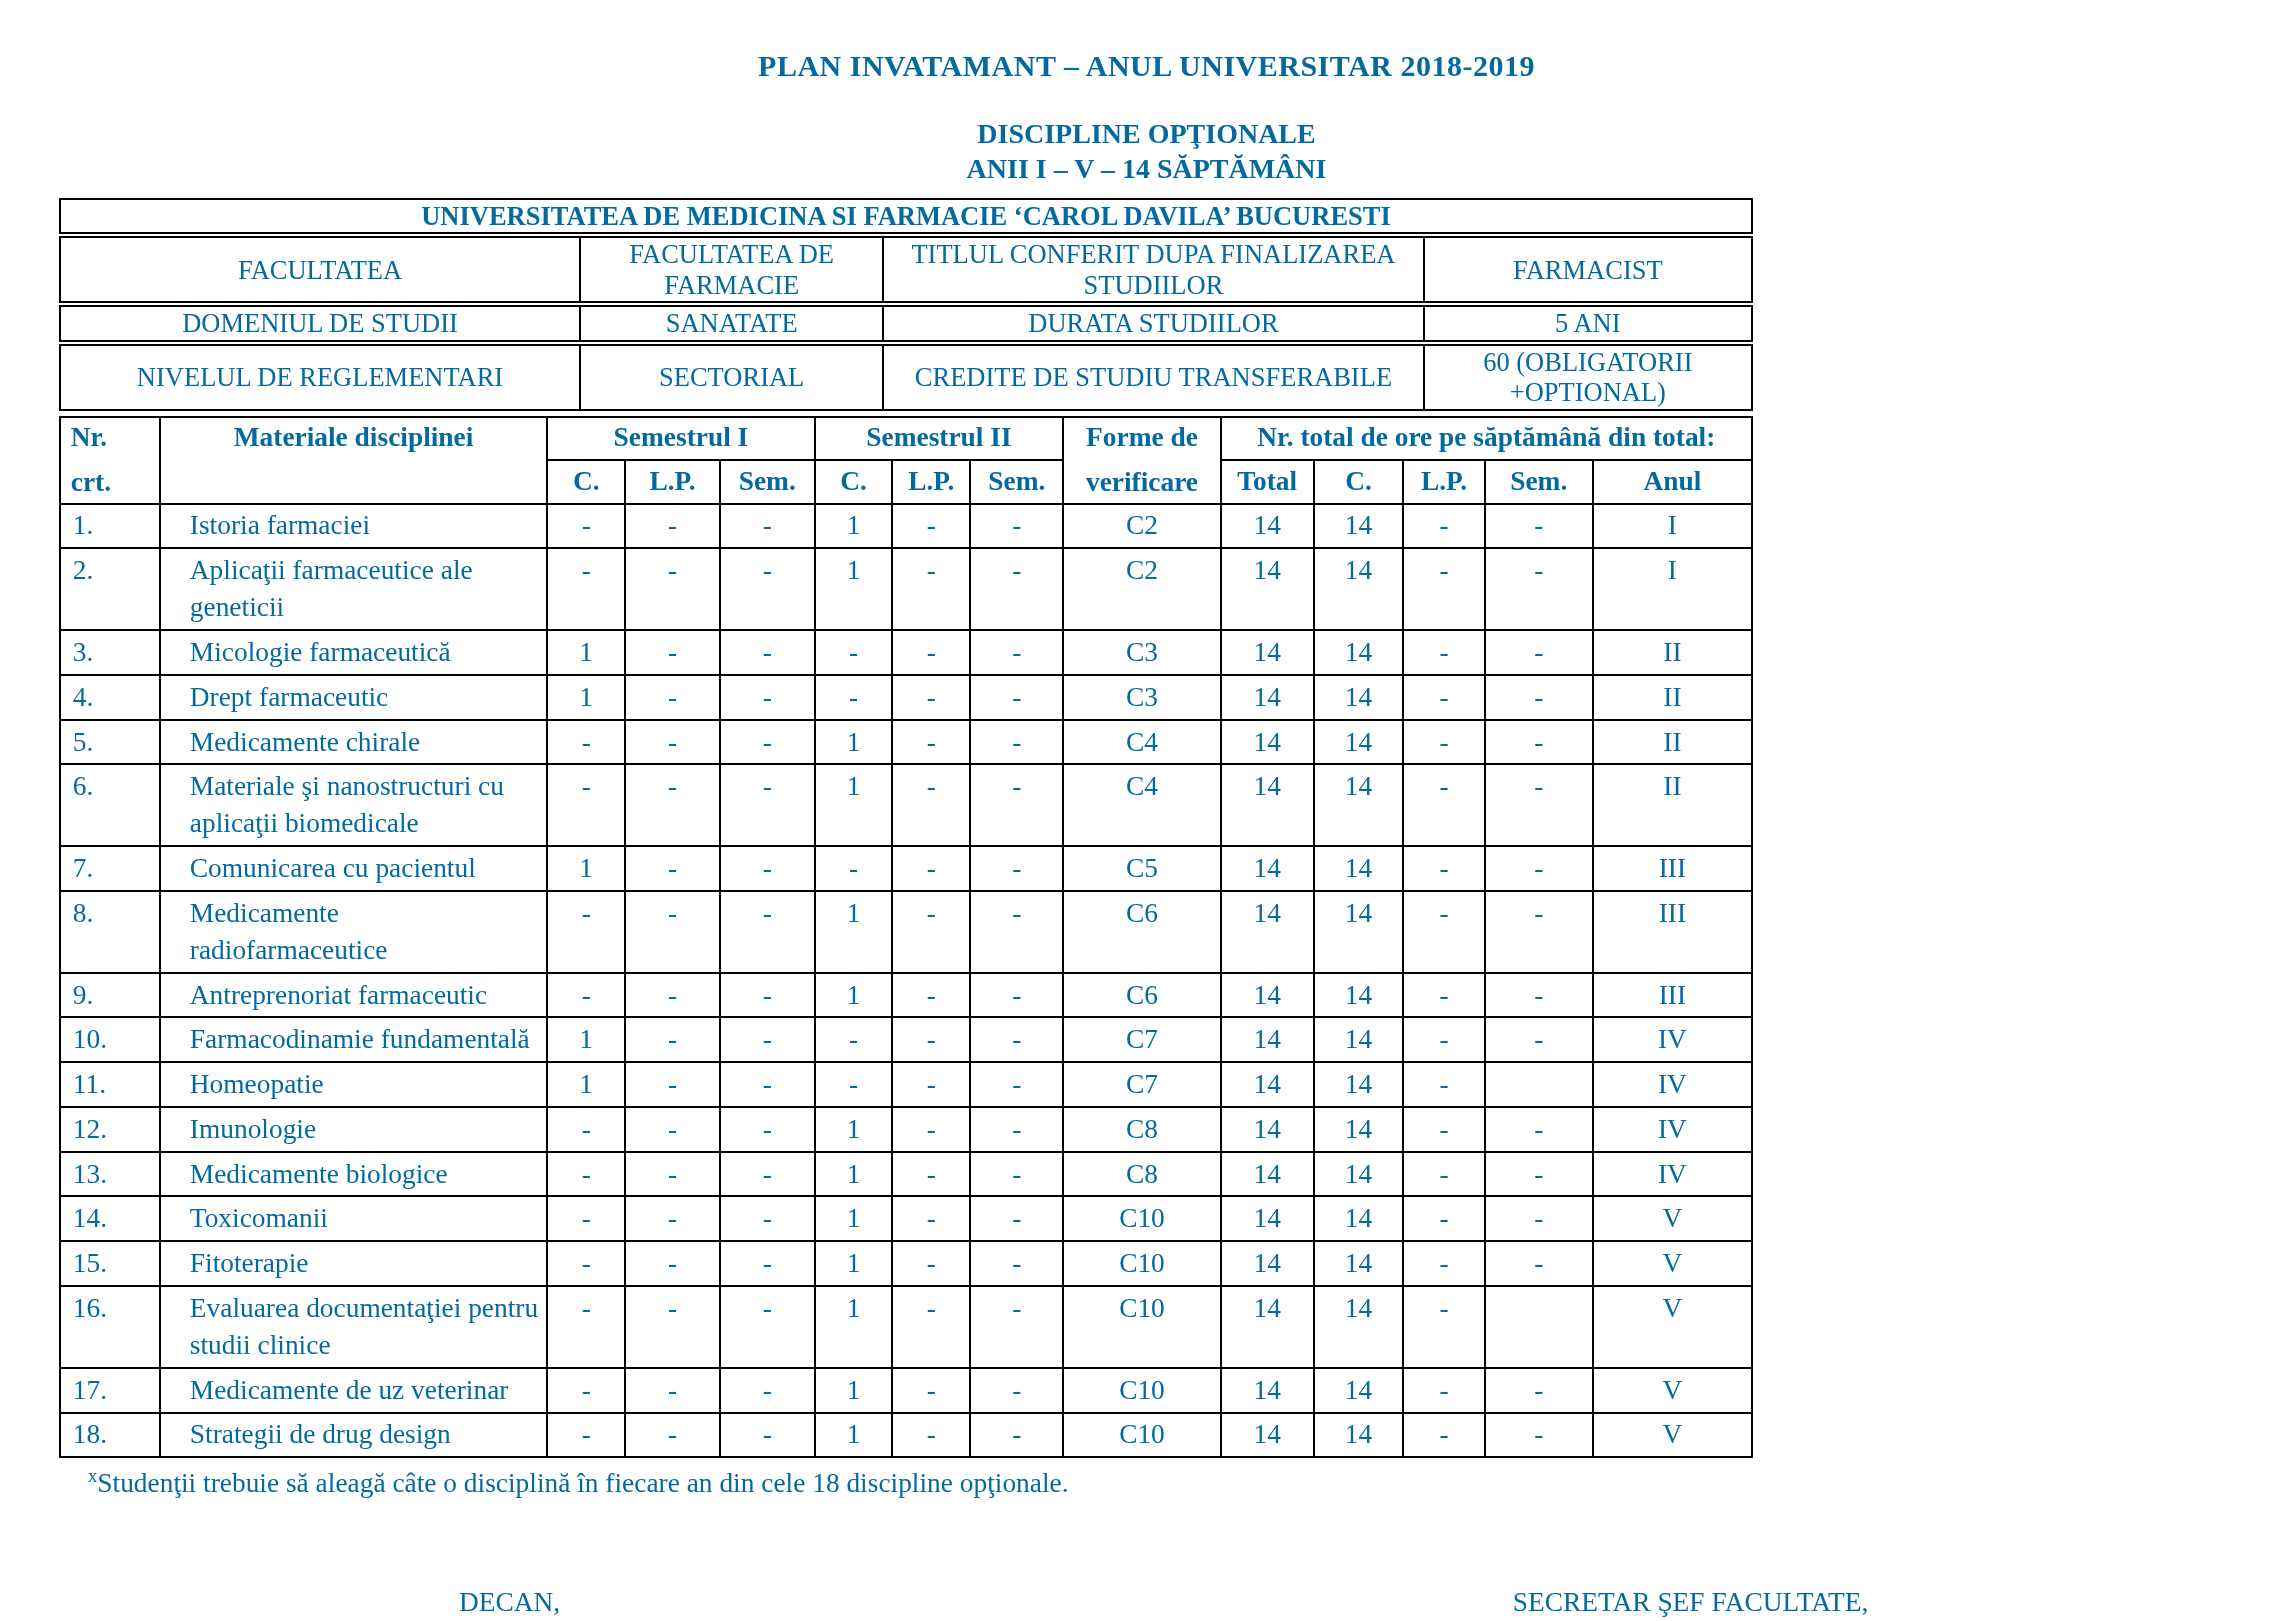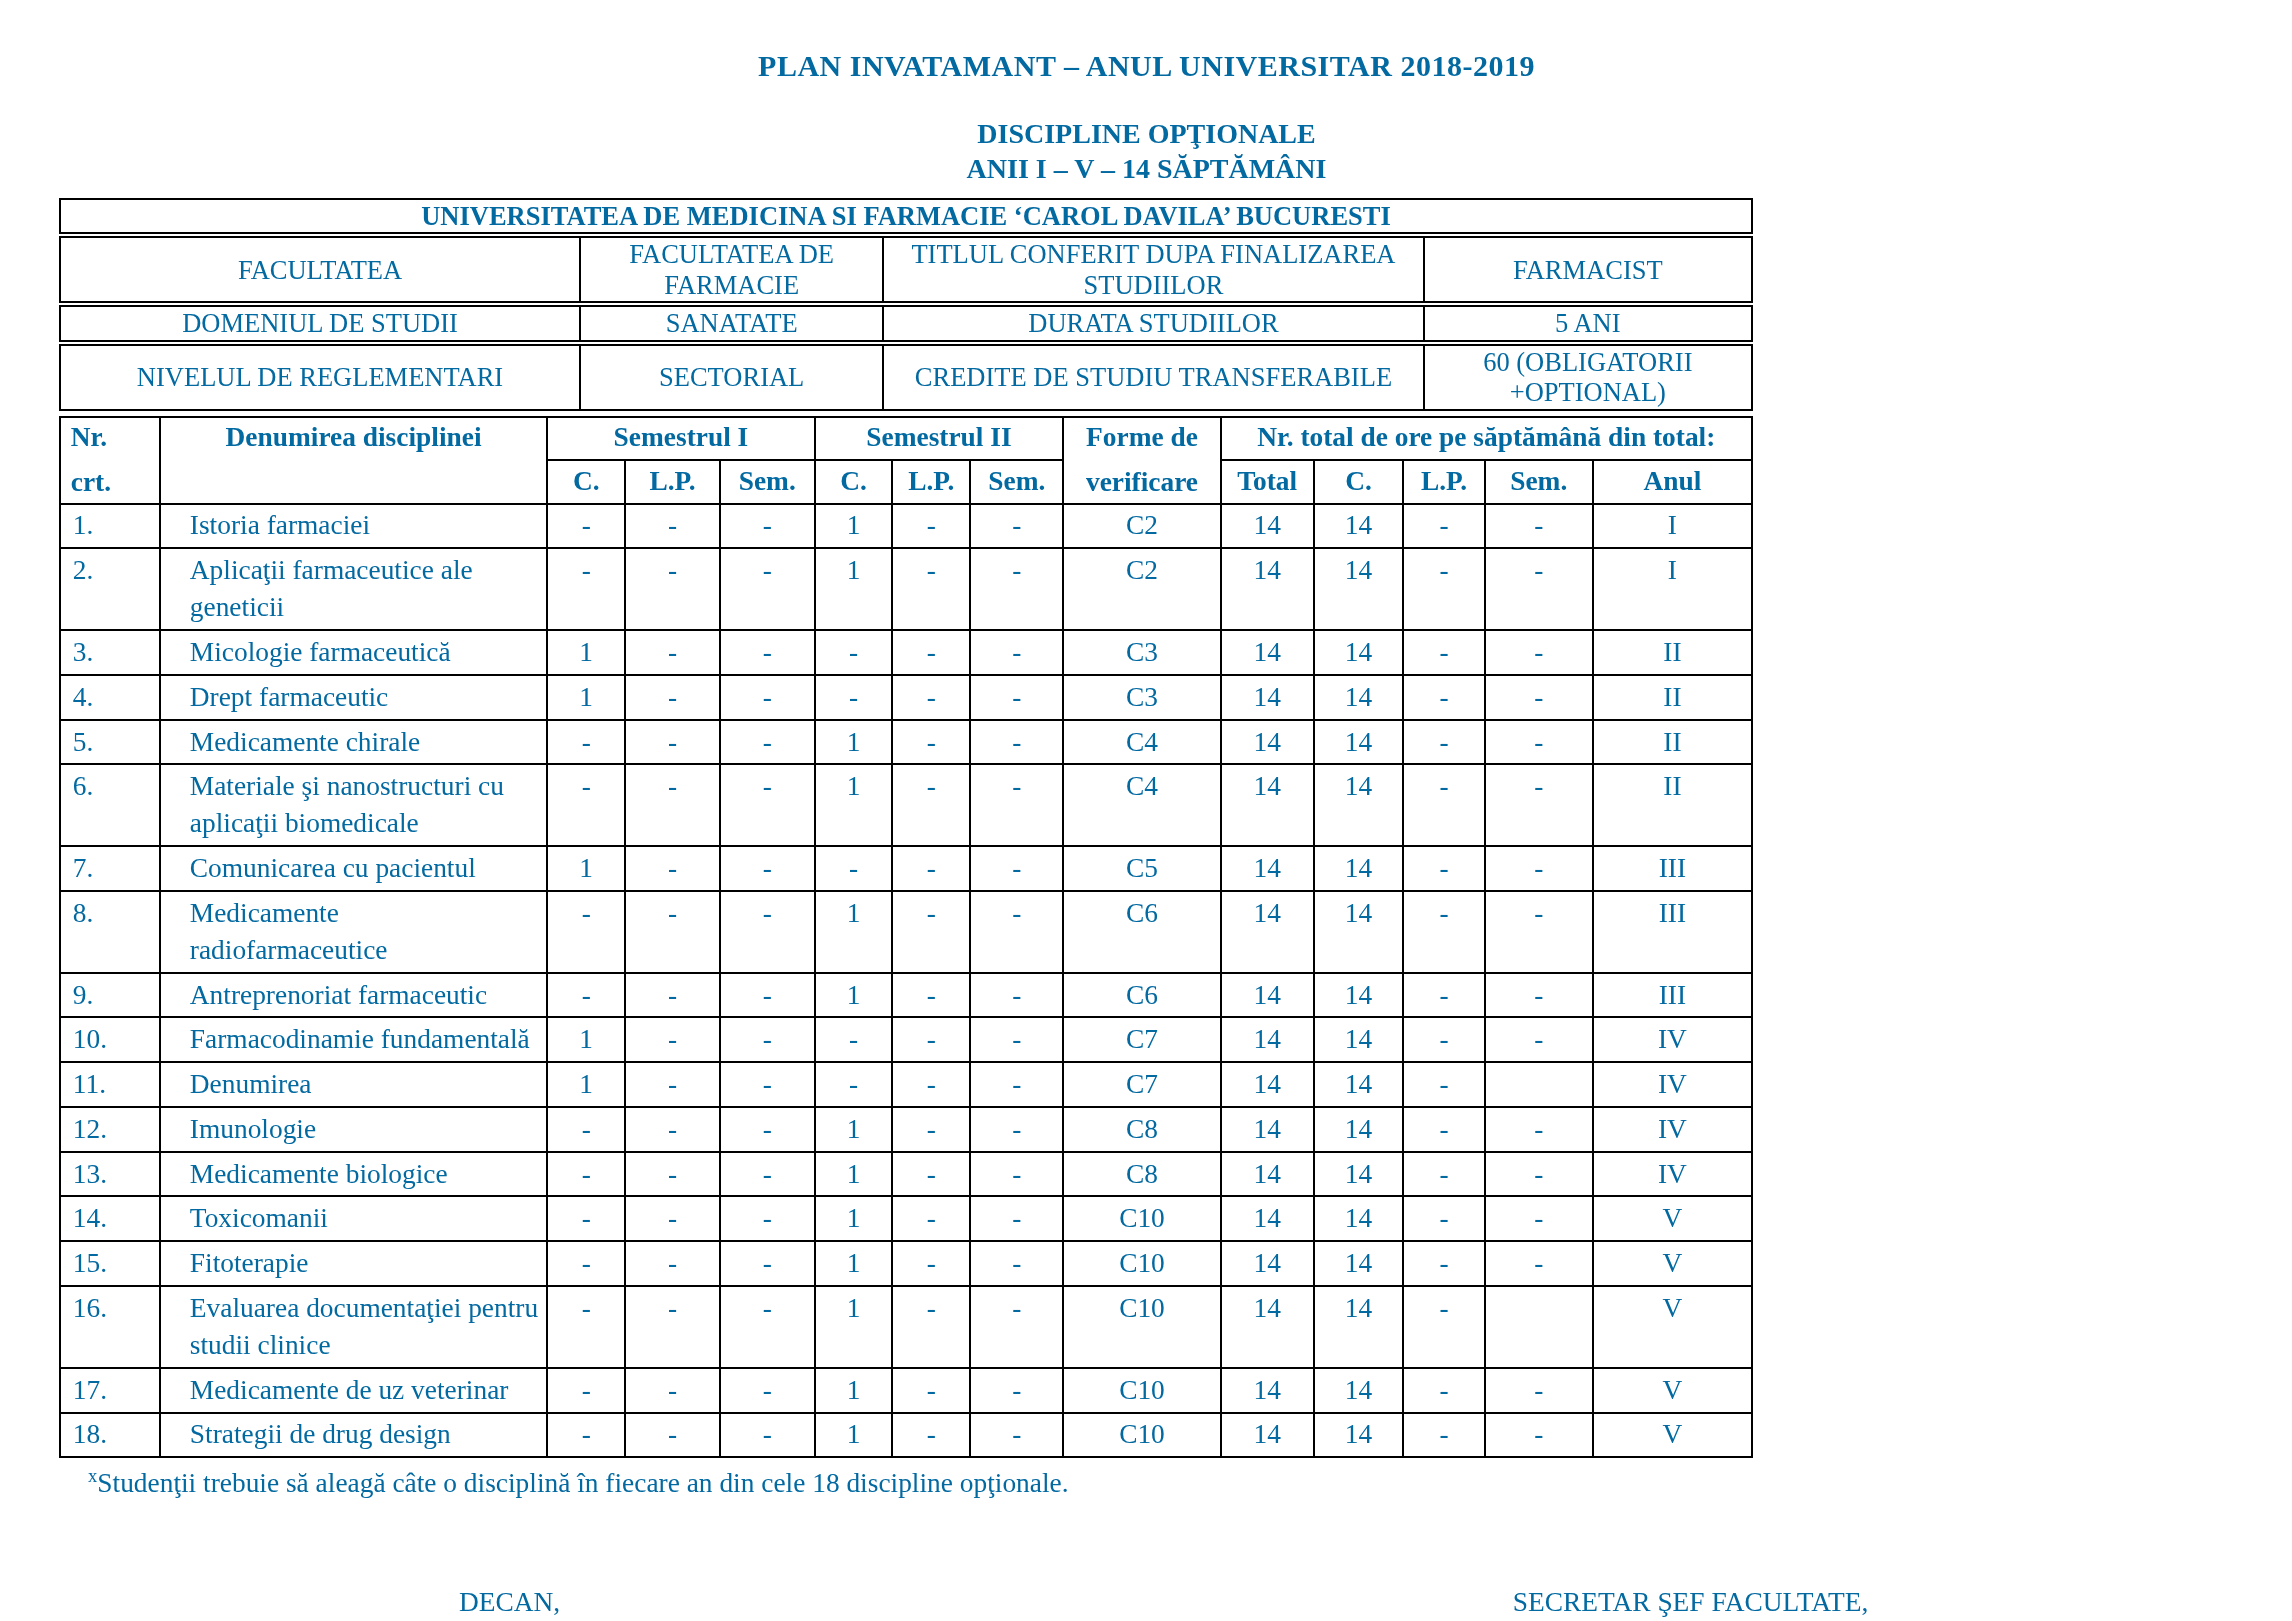--- a/index.html
+++ b/index.html
@@ -112,21 +112,21 @@
         <col style="width:9.3%">
         <col style="width:5.5%">
           <col style="width:5.3%">
           <col style="width:4.8%">
           <col style="width:6.4%">
           <col style="width:9.4%">
       </colgroup>
       <thead>
         <tr>
           <th rowspan="2" class="th-nr"><span>Nr.</span><span class="l2">crt.</span></th>
-          <th rowspan="2">Denumirea disciplinei</th>
+          <th rowspan="2">Materiale disciplinei</th>
           <th colspan="3">Semestrul I</th>
           <th colspan="3" class="bl3">Semestrul II</th>
           <th rowspan="2" class="bl3"><span>Forme de</span><span class="l2">verificare</span></th>
           <th colspan="5" class="bl3">Nr. total de ore pe săptămână din total:</th>
         </tr>
         <tr class="subhead">
           <th>C.</th>
           <th>L.P.</th>
           <th>Sem.</th>
           <th class="bl3">C.</th>
@@ -295,21 +295,21 @@
             <td>-</td>
             <td class="bl3">C7</td>
             <td class="bl3">14</td>
             <td>14</td>
             <td>-</td>
             <td>-</td>
             <td>IV</td>
           </tr>
           <tr>
             <td class="c-nr">11.</td>
-            <td class="c-name">Denumirea</td>
+            <td class="c-name">Homeopatie</td>
             <td class="bl3">1</td>
             <td>-</td>
             <td>-</td>
             <td class="bl3">-</td>
             <td>-</td>
             <td>-</td>
             <td class="bl3">C7</td>
             <td class="bl3">14</td>
             <td>14</td>
             <td>-</td>

